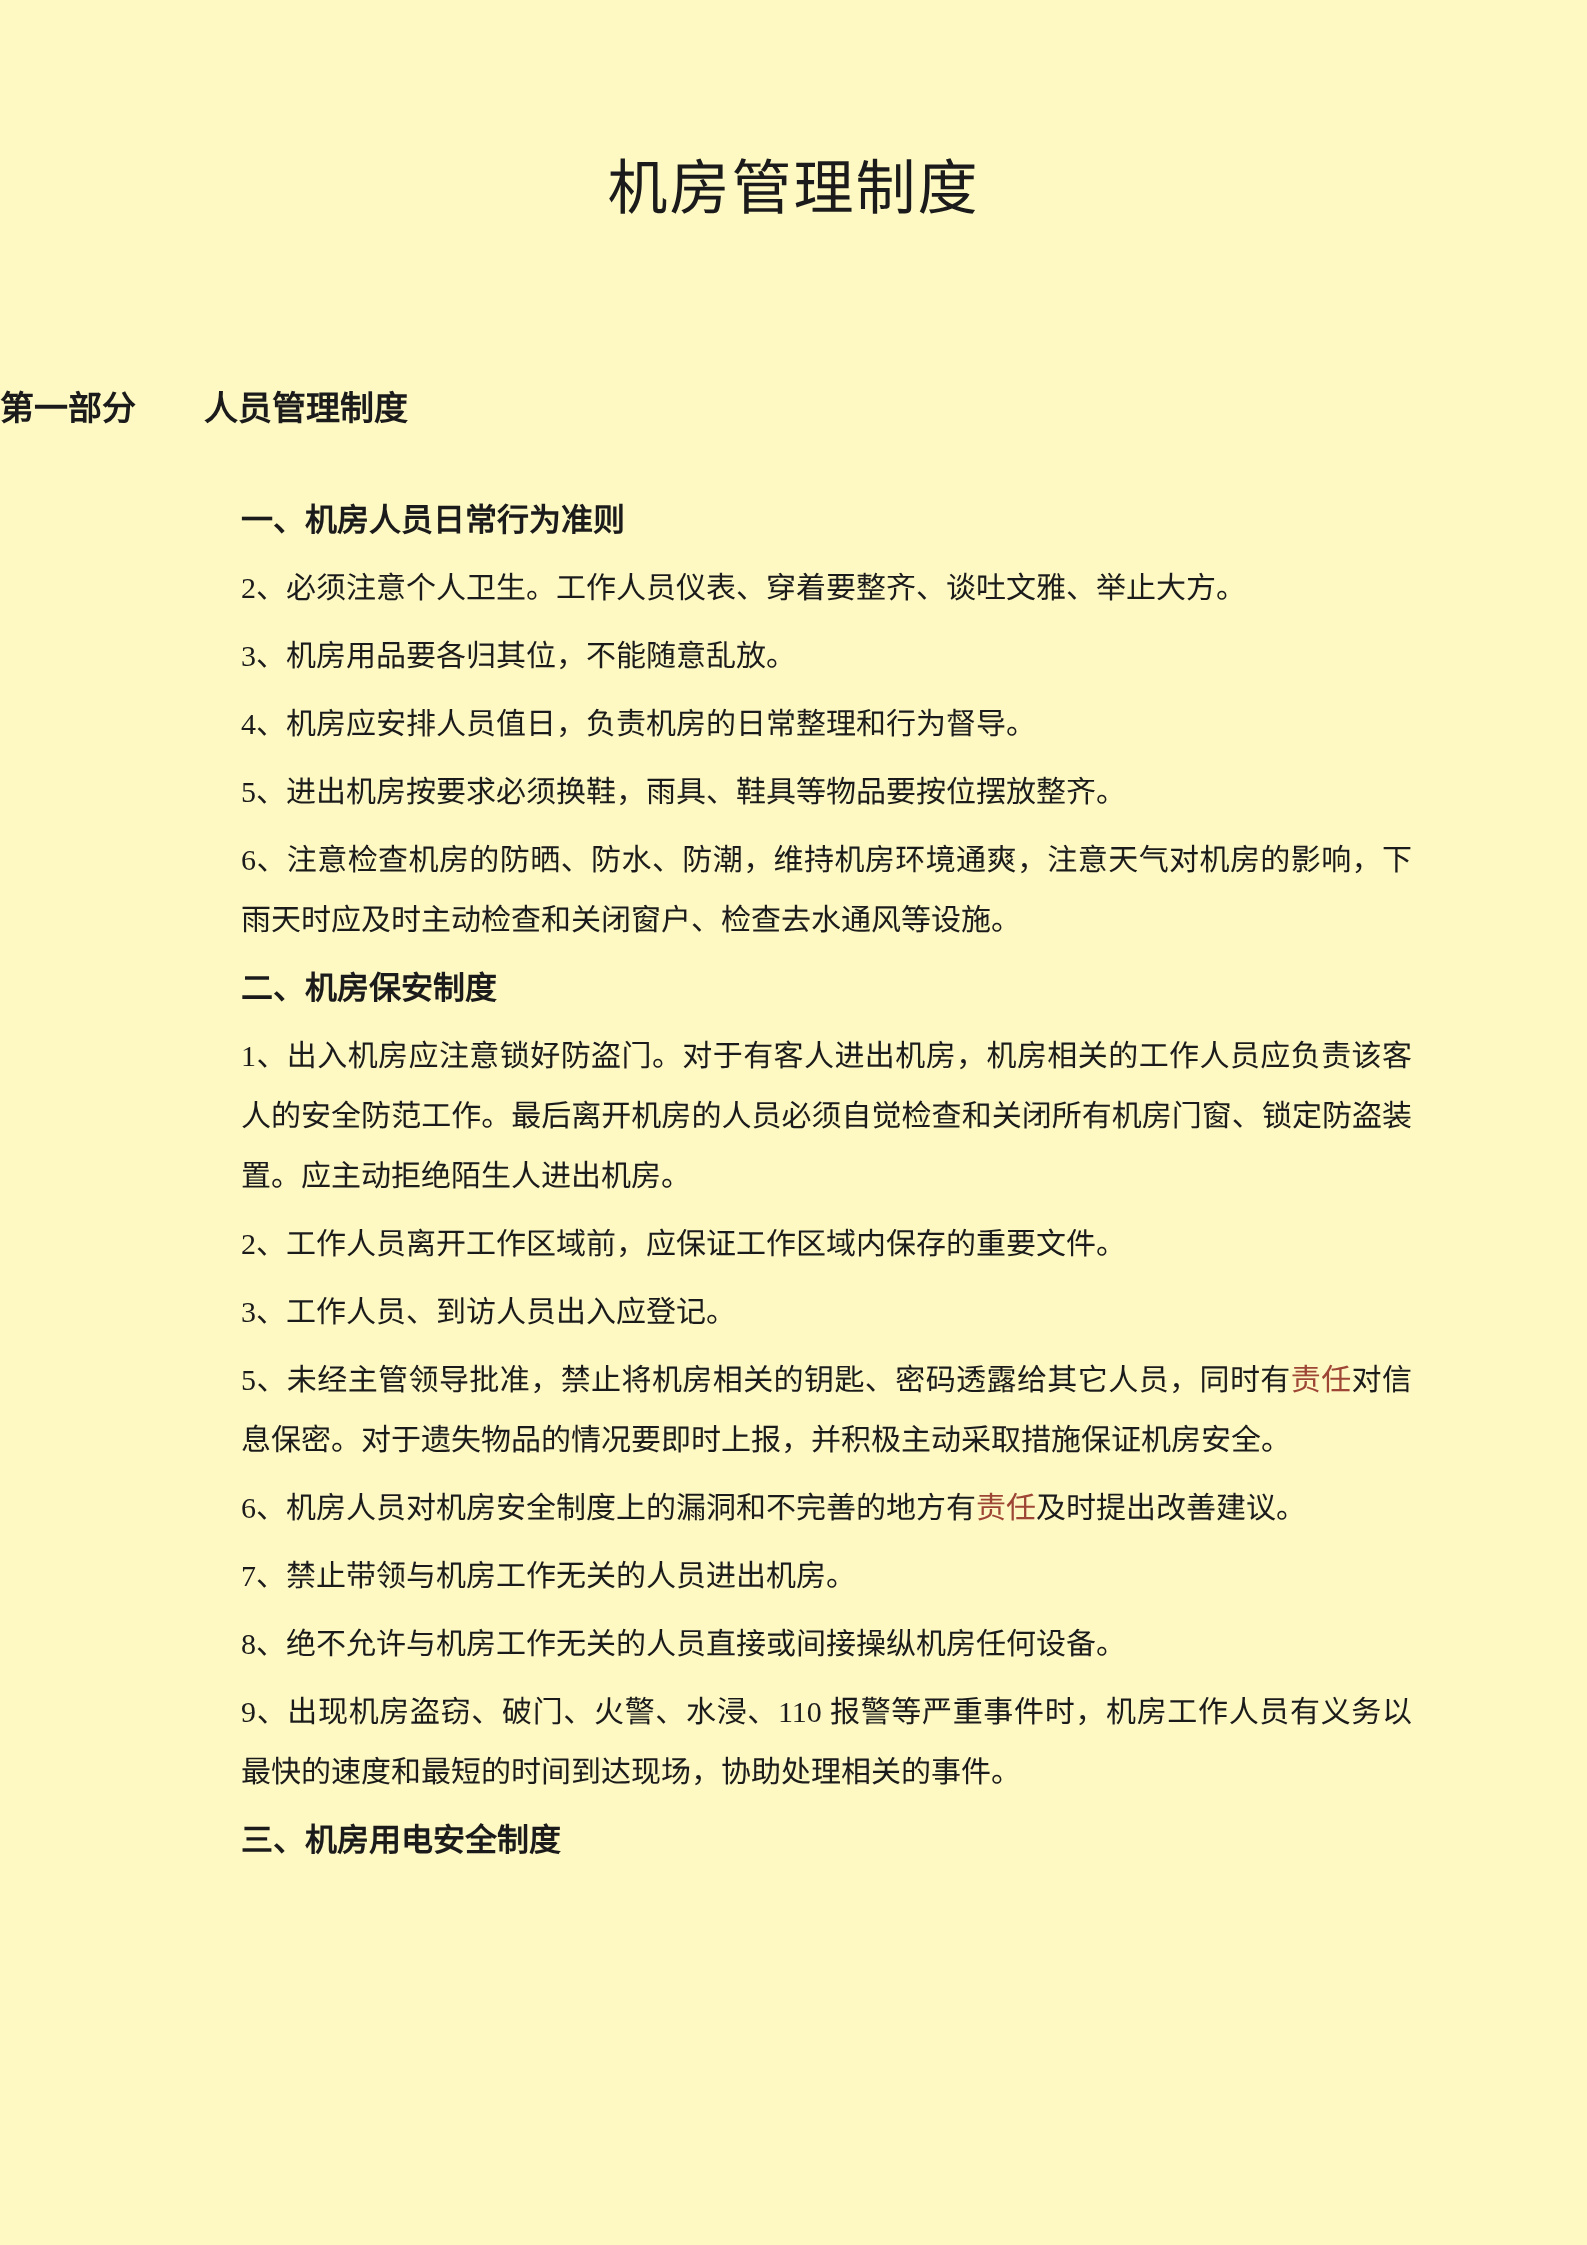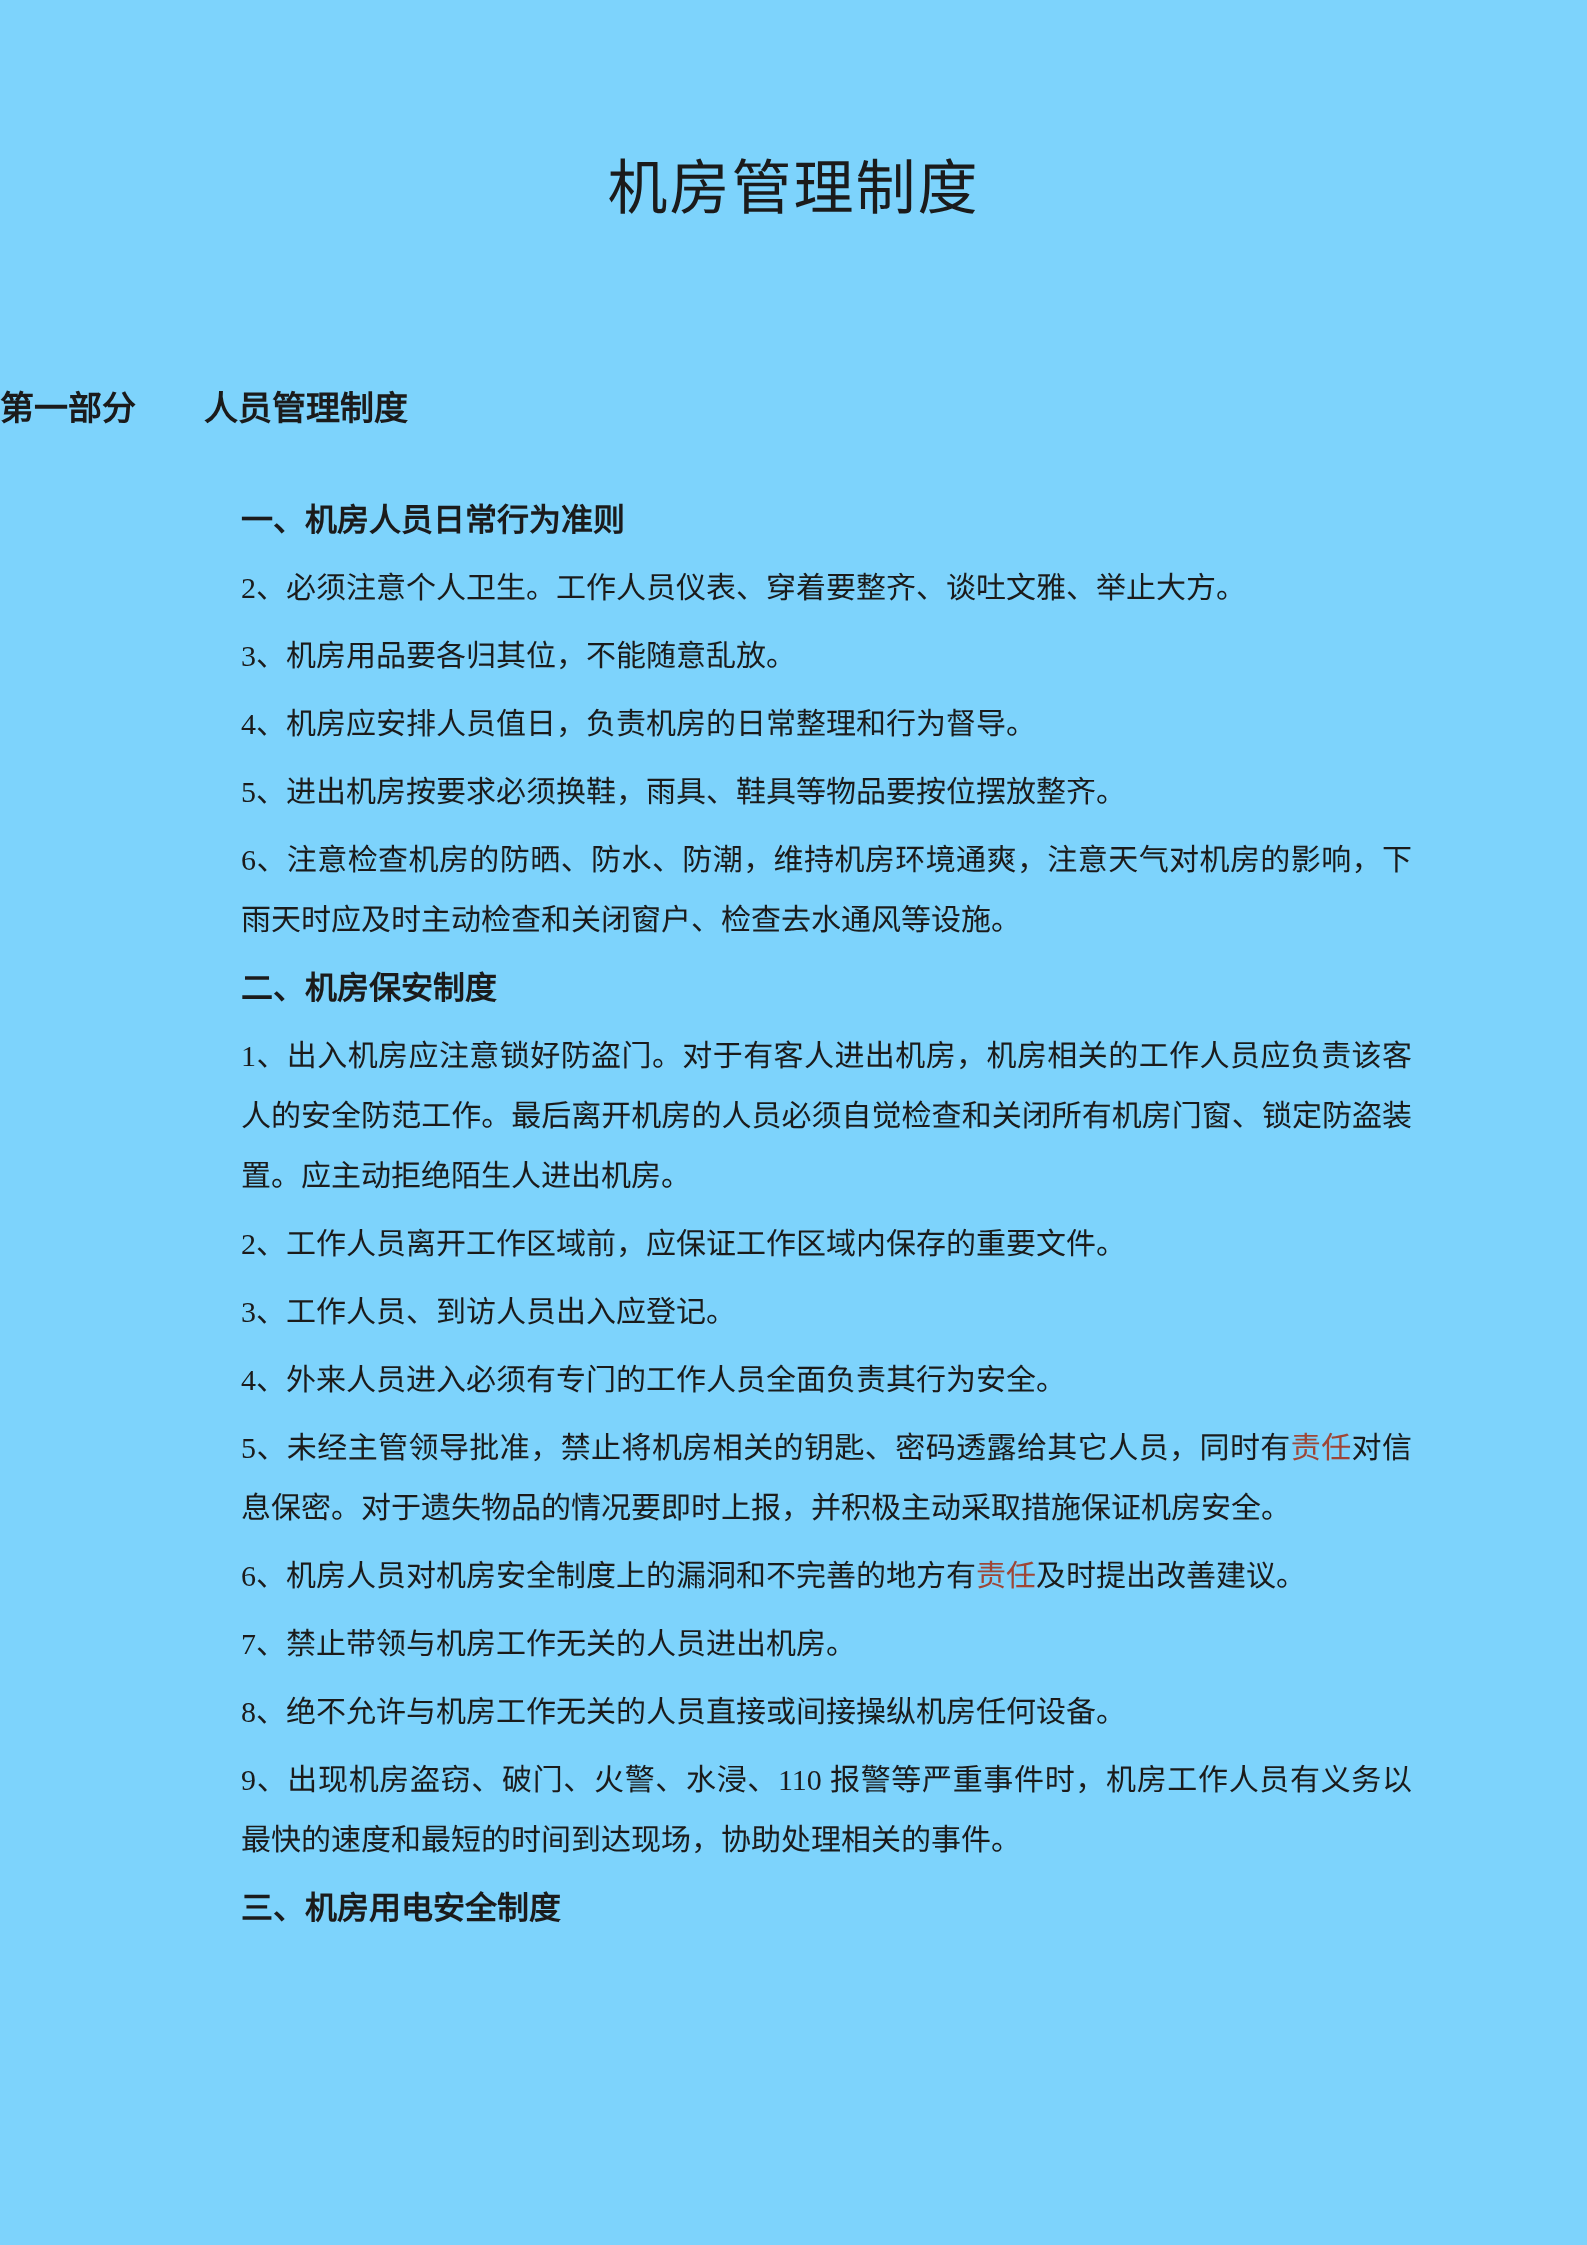--- a/index.html
+++ b/index.html
@@ -5,21 +5,21 @@
   html, body {
     margin: 0;
     padding: 0;
     background: #ffffff;
   }
   .page {
     position: relative;
     width: 1587px;
     height: 2245px;
     margin: 0 auto;
-    background: #7dd3fc;
+    background: #fef9c3;
     overflow: hidden;
     font-family: "Liberation Serif", "DejaVu Serif", serif;
     color: #1b1b1b;
   }
   .doc-title {
     margin: 0;
     padding-top: 150px;
     font-size: 60px;
     line-height: 78px;
     font-weight: 400;
@@ -71,21 +71,20 @@
       <p class="section-heading">一、机房人员日常行为准则</p>
       <p class="para"><span>2、必须注意个人卫生。工作人员仪表、穿着要整齐、谈吐文雅、举止大方。</span></p>
       <p class="para"><span>3、机房用品要各归其位，不能随意乱放。</span></p>
       <p class="para"><span>4、机房应安排人员值日，负责机房的日常整理和行为督导。</span></p>
       <p class="para"><span>5、进出机房按要求必须换鞋，雨具、鞋具等物品要按位摆放整齐。</span></p>
       <p class="para"><span>6、注意检查机房的防晒、防水、防潮，维持机房环境通爽，注意天气对机房的影响，下雨天时应及时主动检查和关闭窗户、检查去水通风等设施。</span></p>
       <p class="section-heading">二、机房保安制度</p>
       <p class="para"><span>1、出入机房应注意锁好防盗门。对于有客人进出机房，机房相关的工作人员应负责该客人的安全防范工作。最后离开机房的人员必须自觉检查和关闭所有机房门窗、锁定防盗装置。应主动拒绝陌生人进出机房。</span></p>
       <p class="para"><span>2、工作人员离开工作区域前，应保证工作区域内保存的重要文件。</span></p>
       <p class="para"><span>3、工作人员、到访人员出入应登记。</span></p>
-      <p class="para"><span>4、外来人员进入必须有专门的工作人员全面负责其行为安全。</span></p>
       <p class="para"><span>5、未经主管领导批准，禁止将机房相关的钥匙、密码透露给其它人员，同时有</span><span class="red-run" style="color: rgb(158, 70, 54);">责任</span><span>对信息保密。对于遗失物品的情况要即时上报，并积极主动采取措施保证机房安全。</span></p>
       <p class="para"><span>6、机房人员对机房安全制度上的漏洞和不完善的地方有</span><span class="red-run" style="color: rgb(158, 70, 54);">责任</span><span>及时提出改善建议。</span></p>
       <p class="para"><span>7、禁止带领与机房工作无关的人员进出机房。</span></p>
       <p class="para"><span>8、绝不允许与机房工作无关的人员直接或间接操纵机房任何设备。</span></p>
       <p class="para"><span>9、出现机房盗窃、破门、火警、水浸、110 报警等严重事件时，机房工作人员有义务以最快的速度和最短的时间到达现场，协助处理相关的事件。</span></p>
       <p class="section-heading">三、机房用电安全制度</p>
     </div>
 </div>
 
 </body></html>

